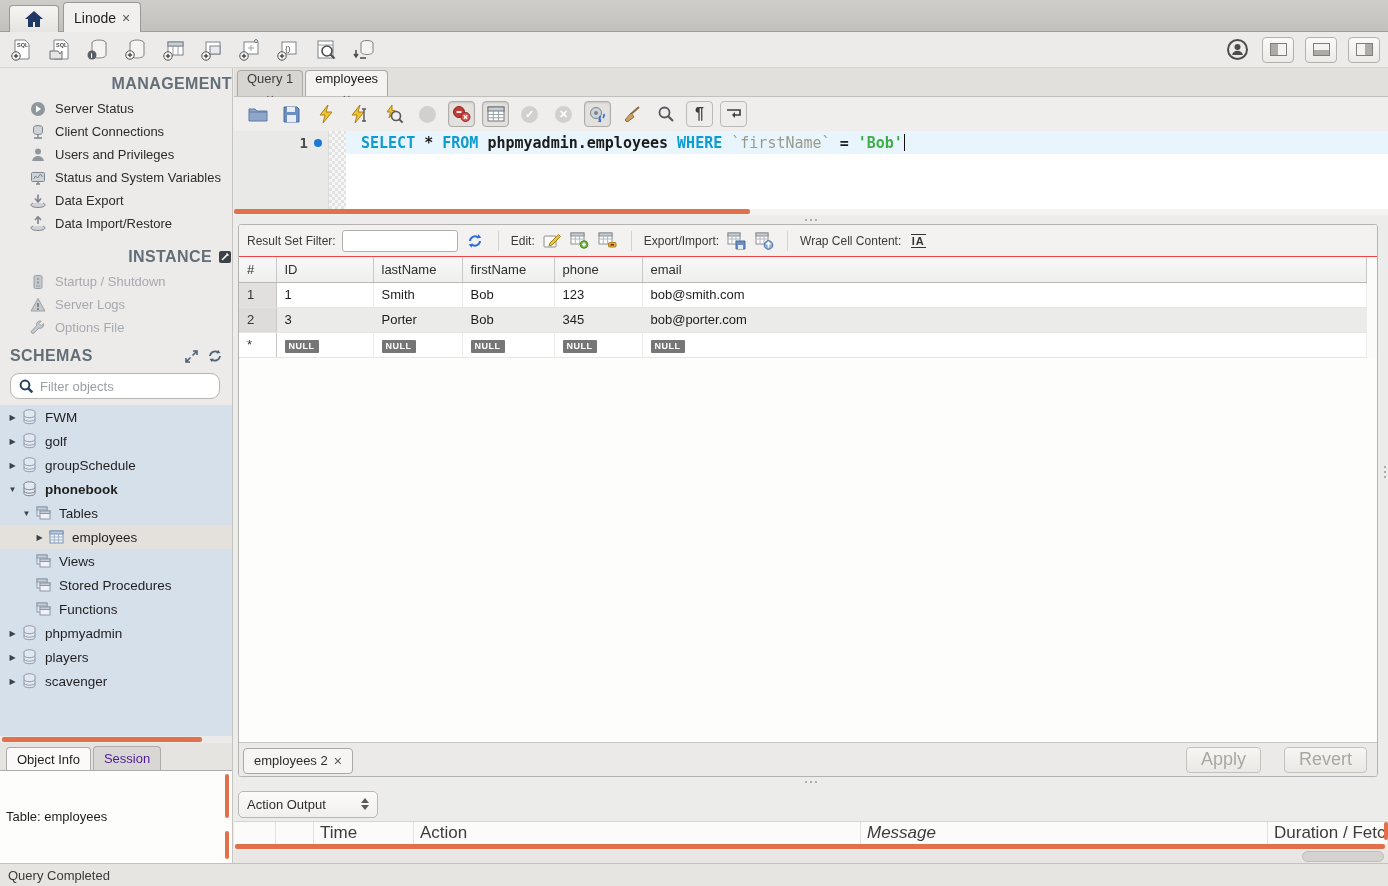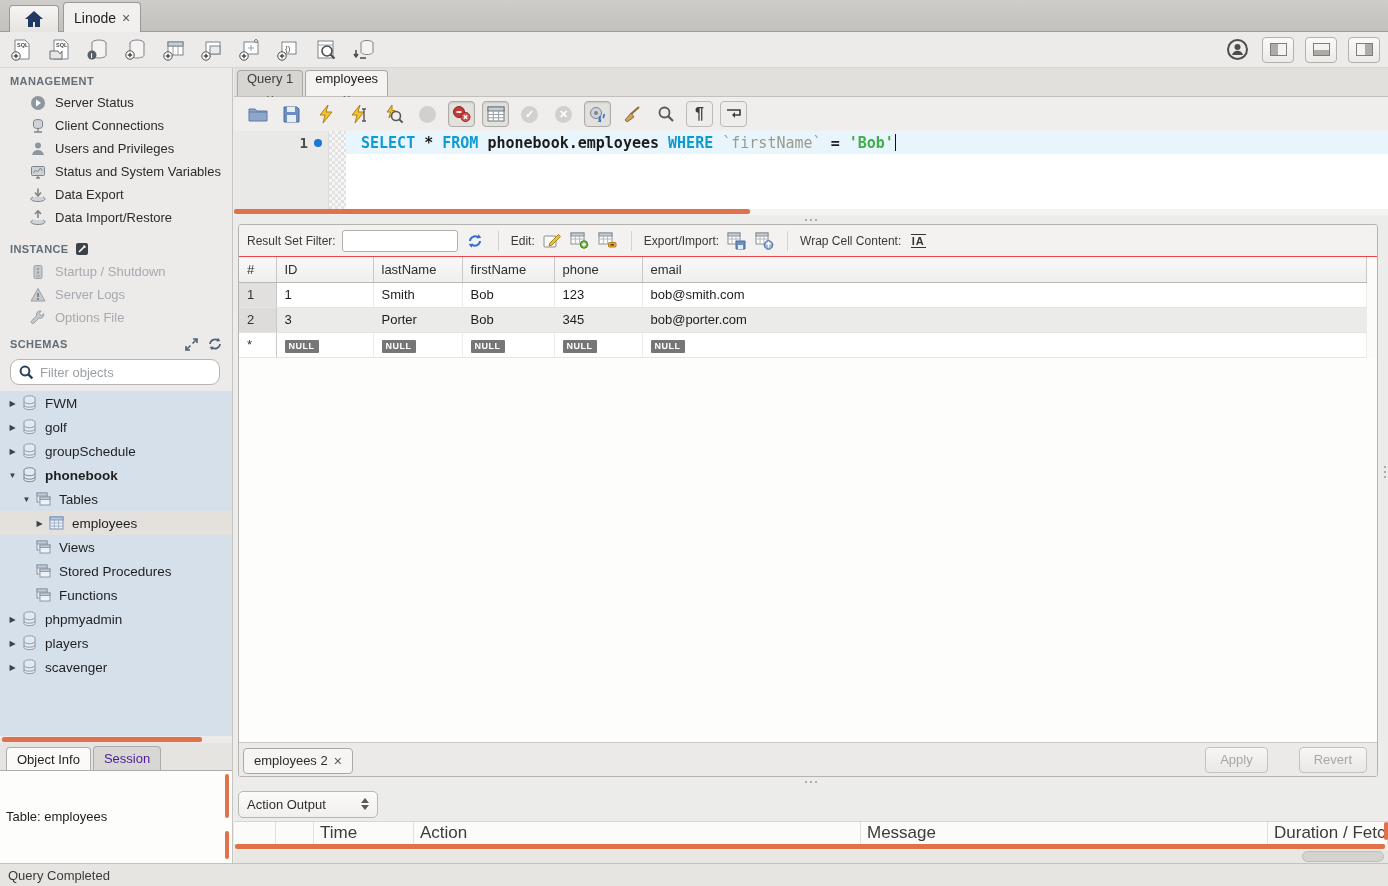--- a/index.html
+++ b/index.html
@@ -27,22 +27,22 @@
   .panel-btn { width:32px; height:26px; border:1px solid #b3b1ae; border-radius:4px;
     background:linear-gradient(#fbfaf9,#eceae7); display:flex; align-items:center; justify-content:center; }
   .panel-inner { width:17px; height:13px; border:1px solid #7f7d7a; background:#f4f3f1; position:relative; }
   .panel-inner.left::before  { content:""; position:absolute; left:0; top:0; bottom:0; width:7px; background:#adaba8; }
   .panel-inner.bottom::before{ content:""; position:absolute; left:0; right:0; bottom:0; height:5px; background:#adaba8; }
   .panel-inner.right::before { content:""; position:absolute; right:0; top:0; bottom:0; width:7px; background:#adaba8; }
 
   
   .sidebar { position:absolute; top:68px; left:0; width:233px; bottom:23px;
     background:#edebe9; border-right:1px solid #c6c4c1; display:flex; flex-direction:column; }
-  .sec-title { font-size:11px; font-weight:bold; letter-spacing:.4px; color:#636e78;
-    padding:7px 0 4px 10px; display:flex; align-items:center; gap:6px; }
+  .sec-title { font-size:16px; font-weight:bold; letter-spacing:.4px; color:#636e78;
+    padding:7px 0 4px 10px; display:flex; align-items:center; gap:6px;justify-content:flex-end; }
   .side-item { height:23px; display:flex; align-items:center; gap:9px; padding-left:29px;
     font-size:13px; color:#2c2c2c; }
   .side-item.disabled { color:#a6aab0; }
   .side-icn { width:17px; height:17px; display:flex; align-items:center; justify-content:center; flex:none; }
 
   .schemas-head { display:flex; align-items:center; padding:8px 10px 4px 10px; }
   .schemas-head .sec-title { padding:0; }
   .schemas-head .sp { flex:1; }
   .filter-row { padding:4px 12px 6px 10px; }
   .filter-box { height:26px; background:#fff; border:1px solid #b7b5b2; border-radius:9px;
@@ -153,23 +153,23 @@
   .null-badge { display:inline-block; background:#767676; color:#fff; font-size:9px;
     font-weight:bold; padding:1px 4px; border-radius:1px; letter-spacing:.5px; line-height:11px; }
   .grid-fill { flex:1; background:#fdfdfc; }
 
   .rtabs { height:34px; background:#eceae8; border-top:1px solid #c9c7c4;
     display:flex; align-items:center; padding:0 10px 0 4px; gap:18px; }
   .rtab { height:26px; margin-top:2px; padding:0 10px; display:flex; align-items:center; gap:6px;
     font-size:13px; color:#2c2c2c; border:1px solid #aaa8a5;
     border-radius:4px; background:#f6f5f3; }
   .rtabs .sp { flex:1; }
-  .btn-dis { height:26px; padding:0 14px; font-size:13px; color:#a9a7a5;
+  .btn-dis { height:26px; padding:0 14px; font-size:18px; color:#a9a7a5;
     background:linear-gradient(#f7f6f4,#eae8e5); border:1px solid #c4c2bf; border-radius:4px;
-    display:flex; align-items:center; margin-left:13px; }
+    display:flex; align-items:center; margin-left:5px; }
 
   
   .aout-row { height:34px; display:flex; align-items:center; padding-left:4px; }
   .aout-select { height:27px; min-width:140px; border:1px solid #b9b7b4; border-radius:5px;
     background:linear-gradient(#fcfbfa,#f1efed); display:flex; align-items:center;
     font-size:13px; color:#2e2e2e; padding:0 8px; gap:14px; }
   .spinner { display:flex; flex-direction:column; gap:2px; margin-left:auto; }
   .spin-up { width:0; height:0; border-left:4px solid transparent; border-right:4px solid transparent;
     border-bottom:5px solid #5c5a58; }
   .spin-dn { width:0; height:0; border-left:4px solid transparent; border-right:4px solid transparent;
@@ -706,21 +706,21 @@
   <div class="editor">
     <div class="gutter">
       <div class="gut-line">
         <span>1</span>
         <span class="stmt-dot"></span>
       </div>
     </div>
     <div class="fold-strip"></div>
     <div class="code-area">
       <div class="cur-line"></div>
-      <div class="sql-line"><span class="kw">SELECT</span><span> </span><span>*</span><span> </span><span class="kw">FROM</span><span> </span><span>phonebook.employees</span><span> </span><span class="kw">WHERE</span><span> </span><span class="idq">`firstName`</span><span> </span><span>=</span><span> </span><span class="str">'Bob'</span><span class="caret"></span></div>
+      <div class="sql-line"><span class="kw">SELECT</span><span> </span><span>*</span><span> </span><span class="kw">FROM</span><span> </span><span>phpmyadmin.employees</span><span> </span><span class="kw">WHERE</span><span> </span><span class="idq">`firstName`</span><span> </span><span>=</span><span> </span><span class="str">'Bob'</span><span class="caret"></span></div>
     </div>
   </div>
   <div class="editor-hscroll">
     <div class="thumb"></div>
   </div>
 
   <div class="hsplit">
     <span class="dot"></span>
       <span class="dot"></span>
       <span class="dot"></span>
@@ -861,21 +861,21 @@
         <span class="spin-up"></span>
           <span class="spin-dn"></span>
       </span>
     </div>
   </div>
   <div class="aout-grid">
     <div class="ao-col" style="width:42px;"></div>
     <div class="ao-col" style="width:38px;"></div>
     <div class="ao-col" style="width:100px;">Time</div>
     <div class="ao-col" style="width:447px;">Action</div>
-    <div class="ao-col" style="width:407px;">Message</div>
+    <div class="ao-col" style="width:407px;font-style:italic;">Message</div>
     <div class="ao-col" style="flex:1;">Duration / Fetch</div>
     <div class="ao-vorange"></div>
   </div>
   <div class="aout-hscroll">
     <div class="thumb"></div>
   </div>
   <div class="aout-bottom">
     <div class="bthumb"></div>
   </div>
 

